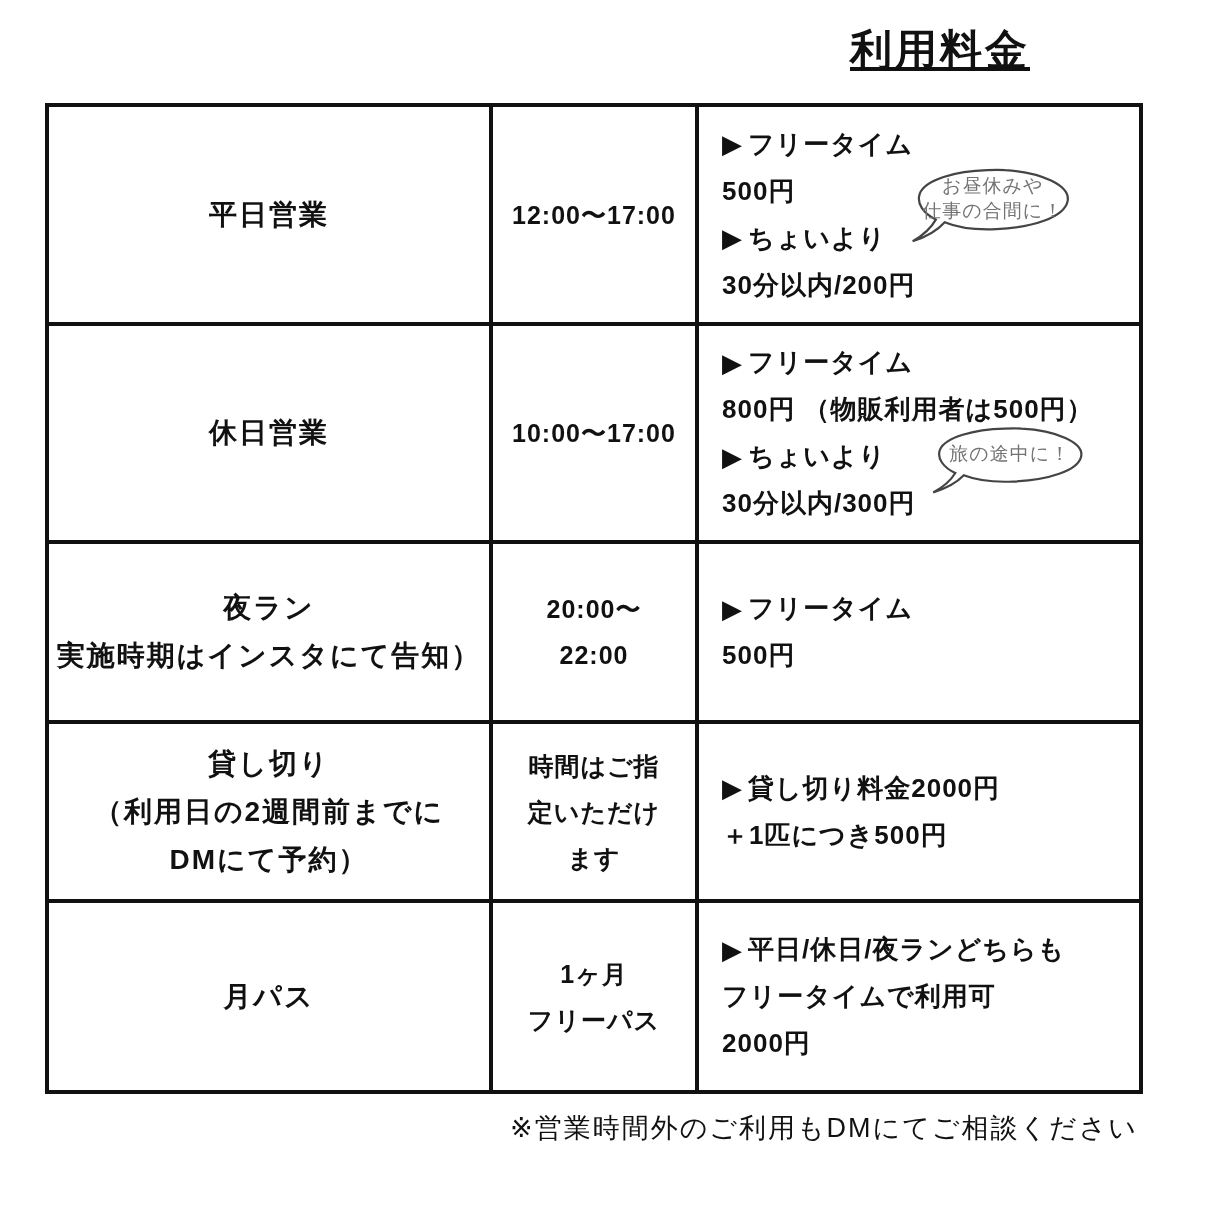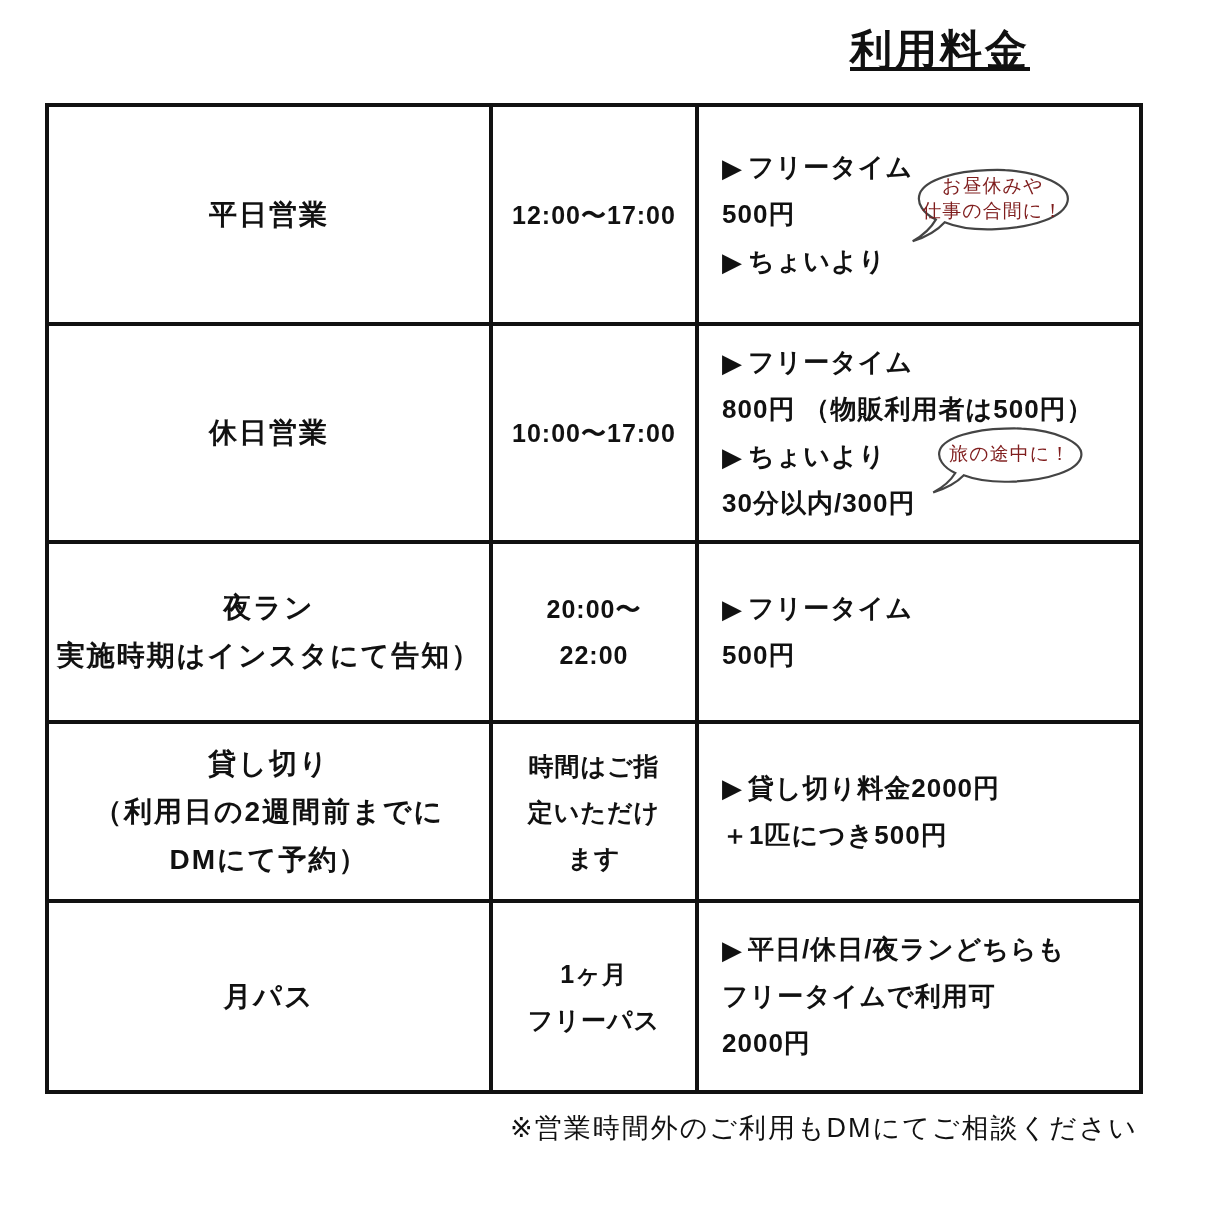--- a/index.html
+++ b/index.html
@@ -71,21 +71,21 @@
     margin-right: 5px;
     line-height: 1;
   }
 
   
   .bubble { position: absolute; }
   .bubble svg { position: absolute; inset: 0; width: 100%; height: 100%; }
   .bubble .bubble-text {
     position: absolute; left: 6%; right: 4%; top: 0; bottom: 16%;
     display: flex; flex-direction: column; align-items: center; justify-content: center;
-    font-size: 19px; font-weight: 400; color: #7f1d1d;
+    font-size: 19px; font-weight: 400; color: #737373;
     letter-spacing: 1px; line-height: 25px; white-space: nowrap;
   }
   .bubble-1 { left: 203px; top: 58px;  width: 178px; height: 78px; }
   .bubble-2 { left: 224px; top: 98px;  width: 170px; height: 70px; }
 
   
   .footer-note {
     position: absolute;
     left: 45px; top: 1110px; width: 1093px;
     text-align: right;
@@ -112,20 +112,23 @@
       <div class="fee-line">
           <span class="bullet">▶</span>
           <span>フリータイム</span>
         </div>
       <div class="fee-line">
           <span>500円</span>
         </div>
       <div class="fee-line">
           <span class="bullet">▶</span>
           <span>ちょいより</span>
+        </div>
+      <div class="fee-line">
+          <span>30分以内/200円</span>
         </div>
       <div class="bubble bubble-1">
         <svg viewBox="0 0 200 90" preserveAspectRatio="none">
           <path d="M 96 6 C 60 7 26 17 20 33 C 16 44 24 56 38 63 C 33 72 24 81 12 88 C 27 83 41 74 48 66 C 62 72 84 75 106 74 C 148 72 182 60 186 42 C 190 24 156 8 116 6 C 110 5.5 102 5.7 96 6 Z" fill="#ffffff" stroke="#444444" stroke-width="2.2" vector-effect="non-scaling-stroke"></path>
         </svg>
         <div class="bubble-text">
           <div>お昼休みや</div>
           <div>仕事の合間に！</div>
         </div>
       </div>

